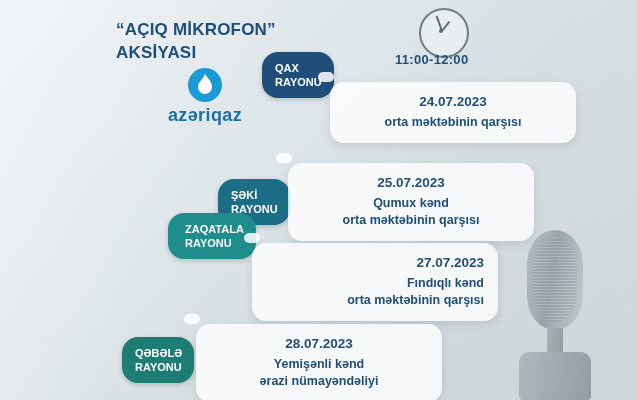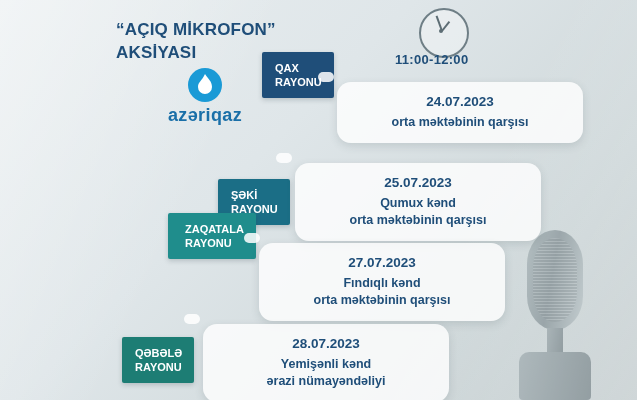--- a/index.html
+++ b/index.html
@@ -156,36 +156,35 @@
   
   .row { position: absolute; }
 
   .badge {
     position: absolute;
     color: #ffffff;
     font-weight: bold;
     font-size: 11px;
     line-height: 14px;
     padding: 9px 12px 9px 13px;
-    border-radius: 2px;
+    border-radius: 16px;
     box-shadow: 0 2px 5px rgba(40,60,70,0.22);
     white-space: nowrap;
   }
   .badge .b2 { display: block; }
 
   .card {
     position: absolute;
     background: rgba(255,255,255,0.80);
     border-radius: 14px;
     box-shadow: 0 3px 8px rgba(60,80,90,0.16);
     color: #1f4e79;
     font-weight: bold;
     text-align: center;
     padding: 10px 14px 12px 14px;
-    margin-left: 7px;
   }
   .card .date {
     font-size: 13.5px;
     line-height: 19px;
     margin-bottom: 3px;
   }
   .card .line {
     font-size: 12.5px;
     line-height: 17px;
   }
@@ -258,21 +257,21 @@
       <div class="line">orta məktəbinin qarşısı</div>
     </div>
   </div>
 
   <div class="row">
     <div class="badge" style="left:168px; top:213px; background:#1f8d8c;padding-left:17px;">
       <span>ZAQATALA</span>
       <span class="b2">RAYONU</span>
     </div>
     <div class="nub" style="left:244px; top:233px;"></div>
-    <div class="card" style="left:252px; top:243px; width:218px;">
+    <div class="card" style="left:252px; top:243px; width:218px;text-align:right;">
       <div class="date">27.07.2023</div>
       <div class="line">Fındıqlı kənd</div>
       <div class="line">orta məktəbinin qarşısı</div>
     </div>
   </div>
 
   <div class="row">
     <div class="badge" style="left:122px; top:294px; background:#1d7d74;margin-top:43px;">
       <span>QƏBƏLƏ</span>
       <span class="b2">RAYONU</span>

